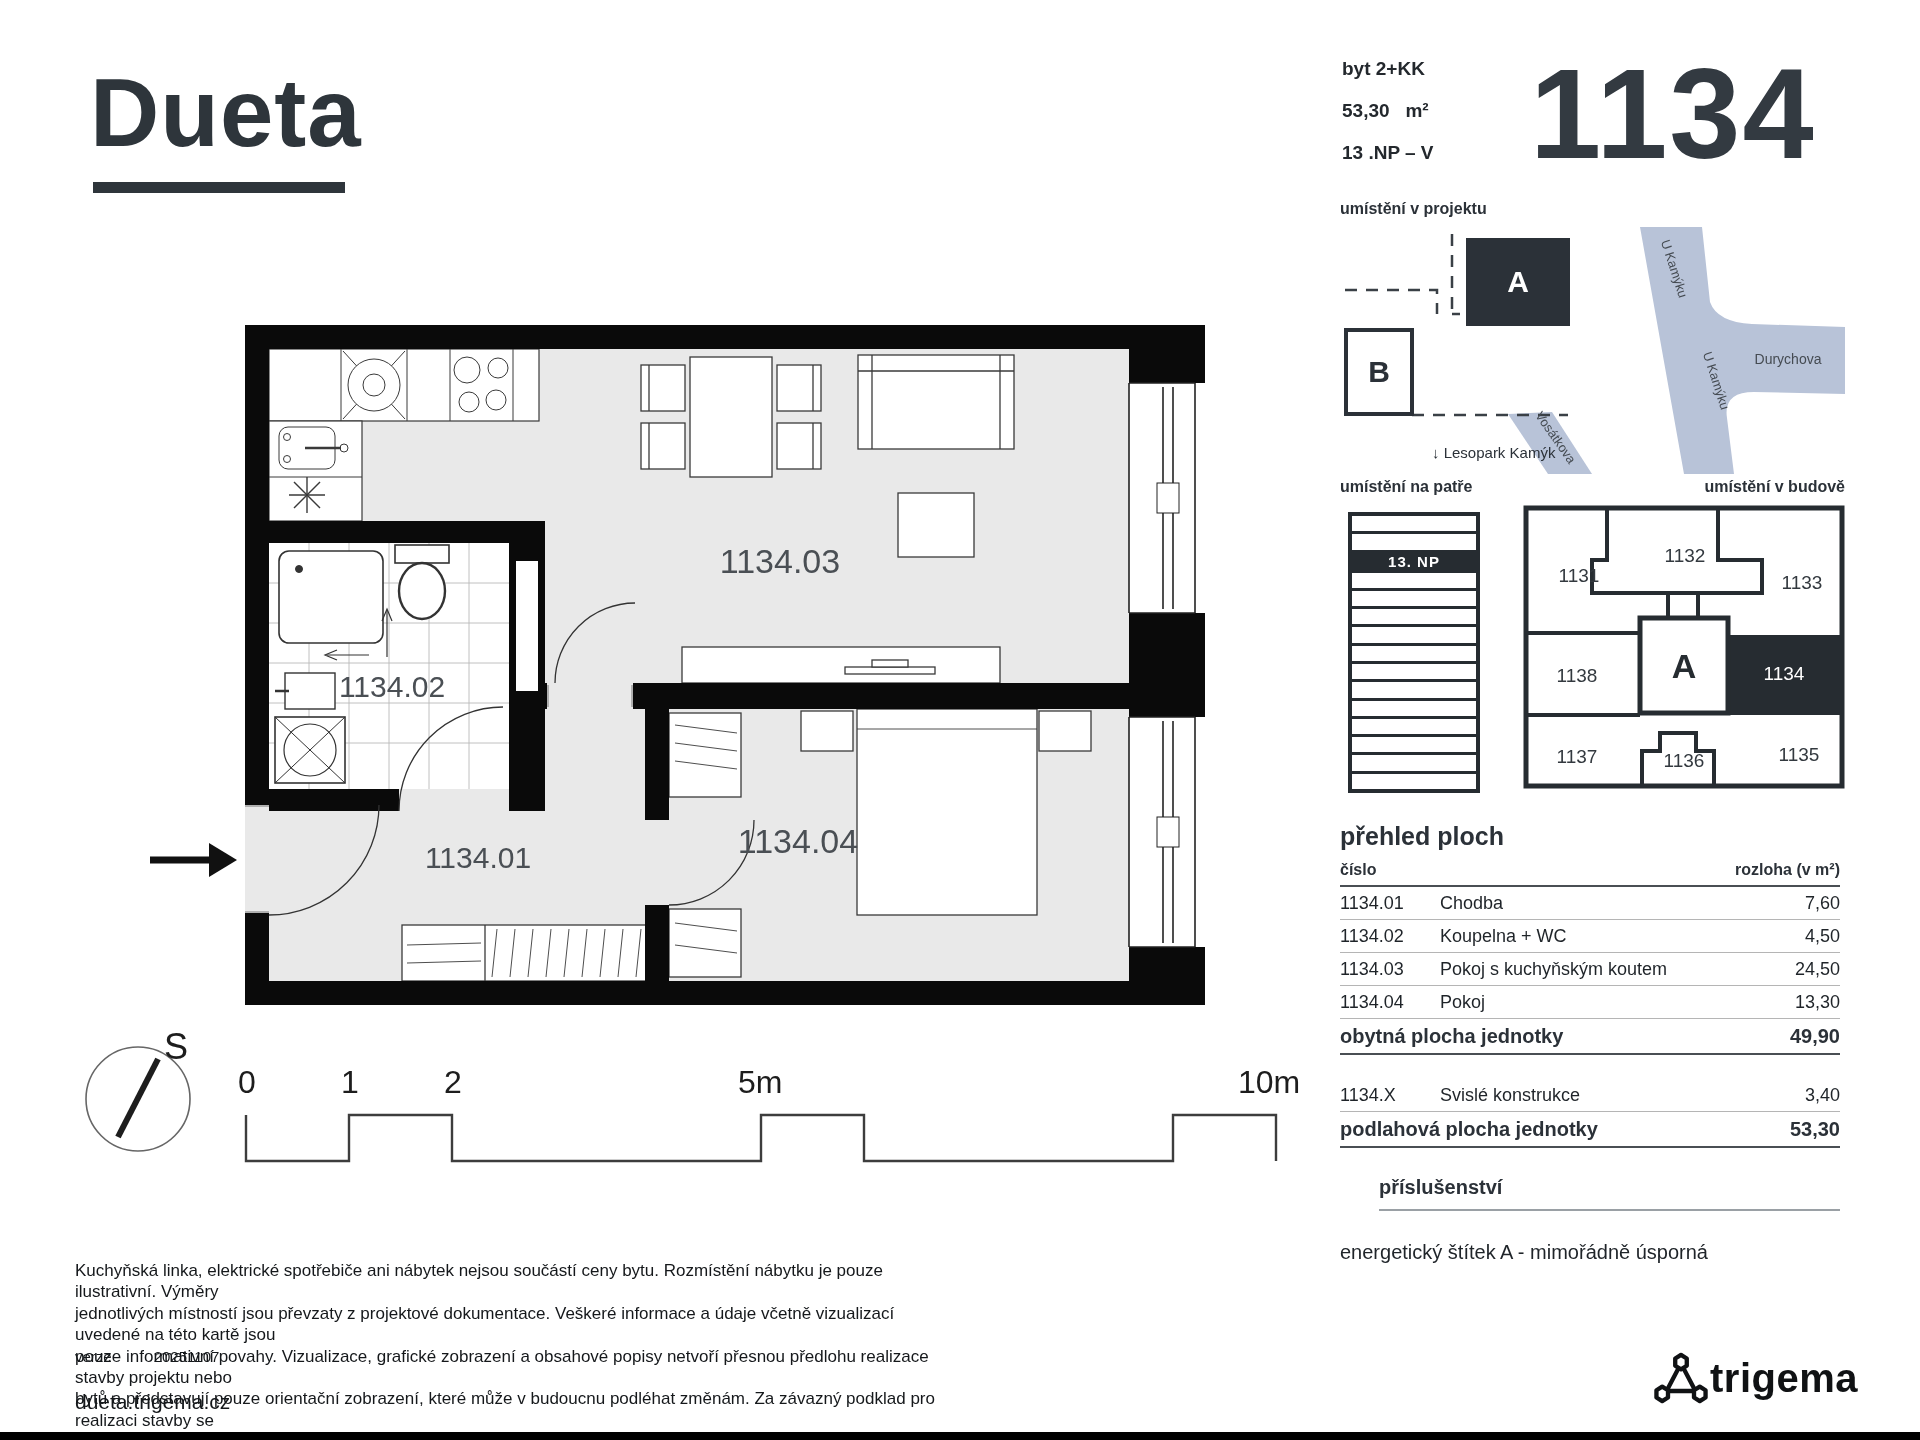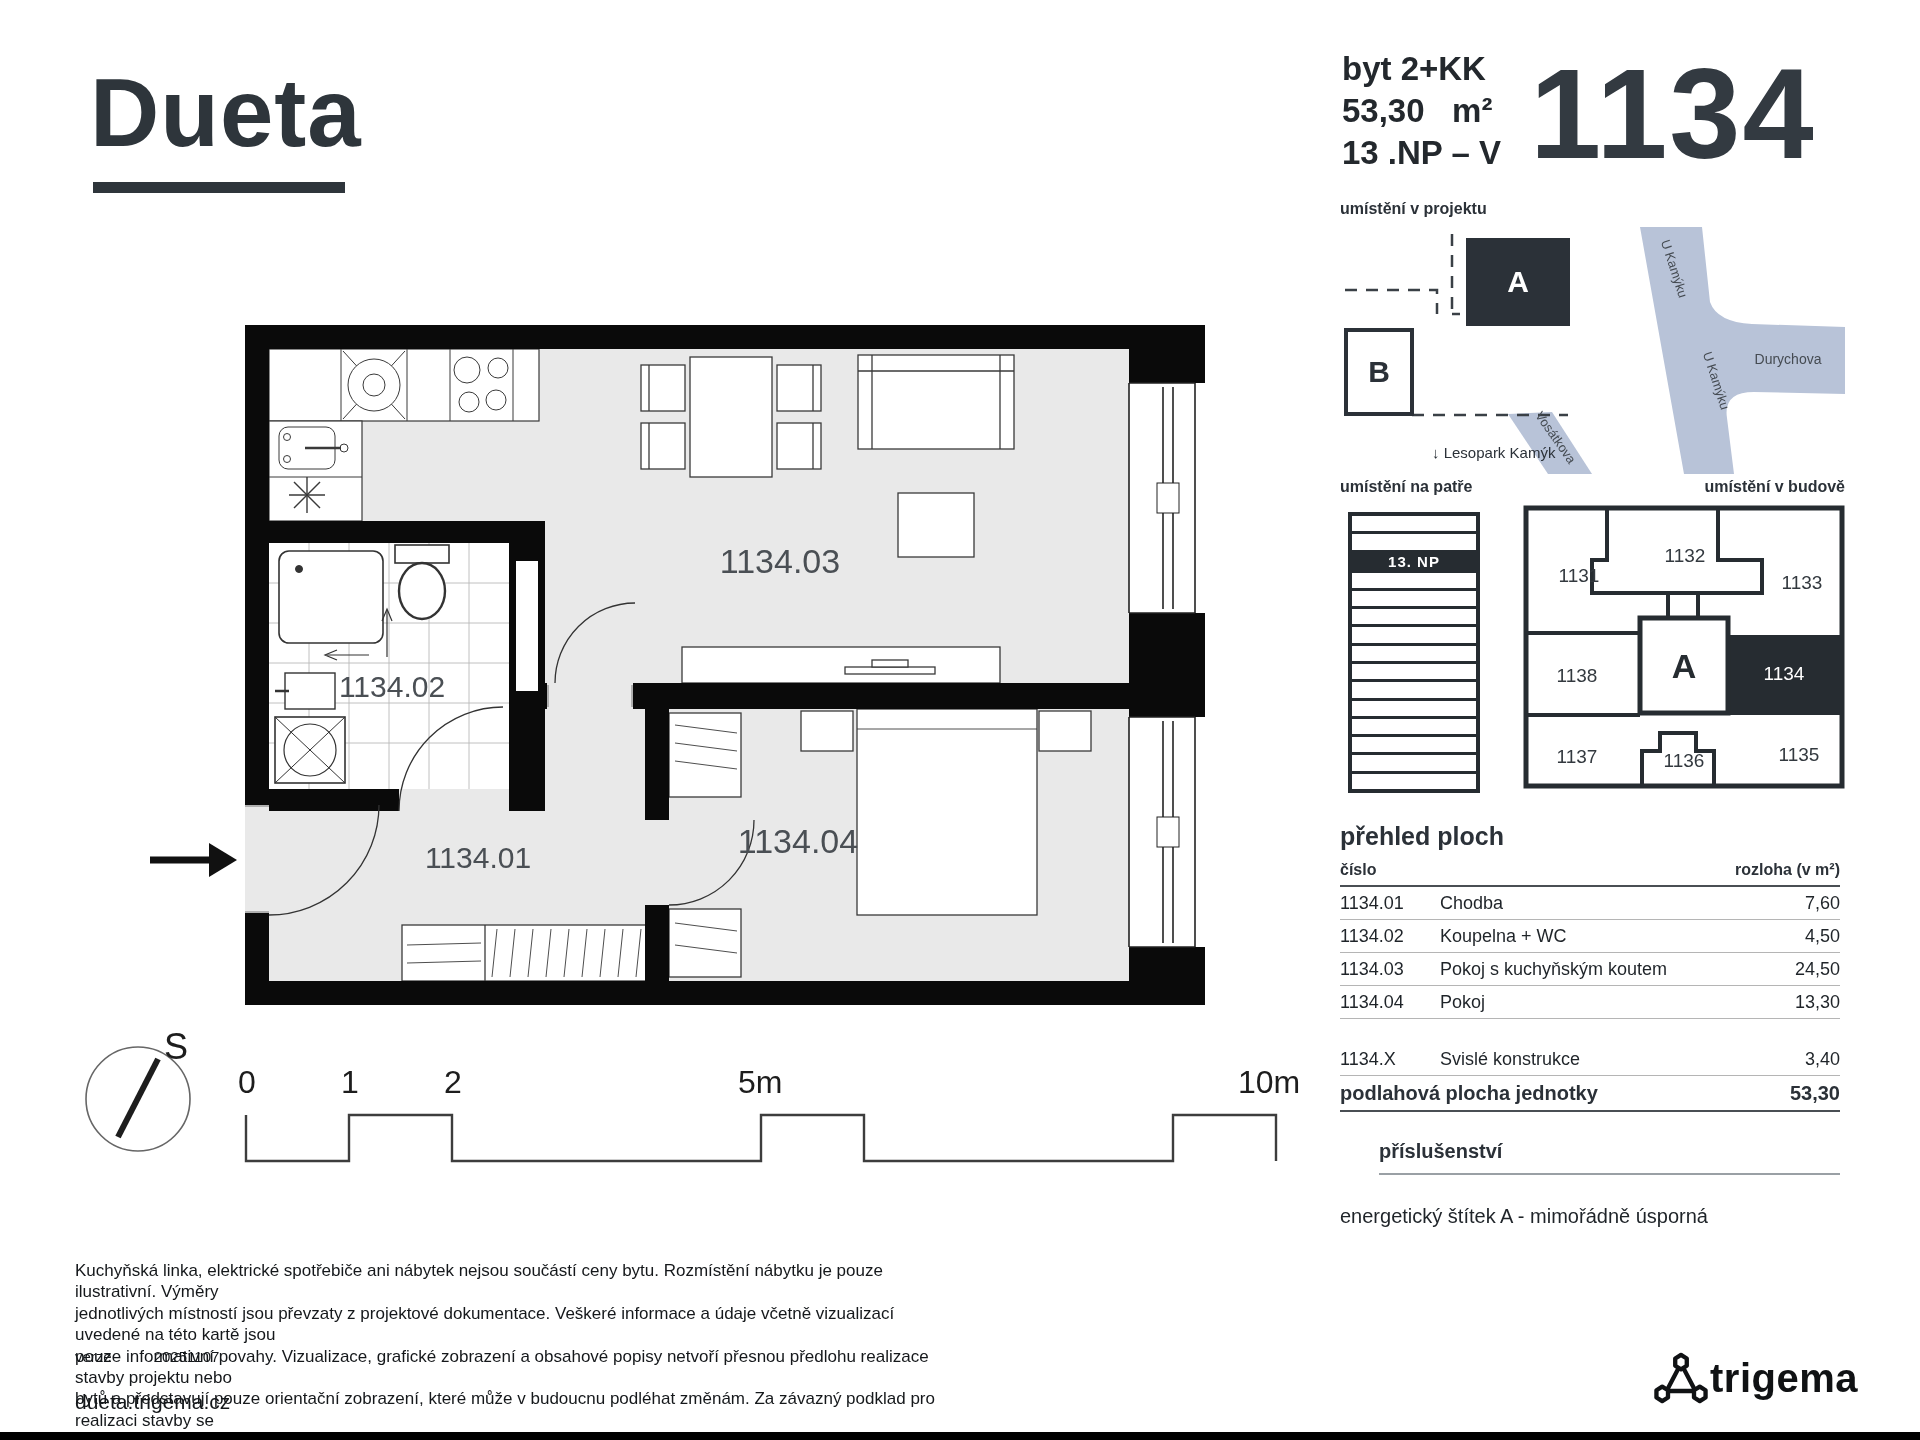--- a/index.html
+++ b/index.html
@@ -2,21 +2,21 @@
 <html><head>
 <meta charset="utf-8">
 <style>
   html,body{margin:0;padding:0;background:#fff;width:1920px;height:1440px;position:relative;
     font-family:"Liberation Sans","DejaVu Sans",sans-serif;color:#2b3138;overflow:hidden;}
   .abs{position:absolute;}
   
   #logo{left:90px;top:58px;font-size:96px;font-weight:bold;letter-spacing:1px;color:#2e353b;}
   #logo-rule{left:93px;top:182px;width:252px;height:11px;background:#2e353b;}
   
-  #specs{left:1342px;top:48px;font-size:33px;font-weight:bold;color:#23282d;line-height:42px;}
+  #specs{left:1342px;top:48px;font-size:19px;font-weight:bold;color:#23282d;line-height:42px;}
   #unit-number{left:1530px;top:40px;width:245px;font-size:128px;font-weight:bold;color:#333a41;letter-spacing:2px;}
   .section-title{font-size:16px;font-weight:bold;color:#2b3138;}
   
   #floor-stack{left:1348px;top:512px;width:132px;height:281px;border:4px solid #262c31;box-sizing:border-box;
     display:flex;flex-direction:column;background:#fff;}
   .floor-row{flex:1;border-bottom:3px solid #262c31;background:#fff;}
   .floor-row:last-child{border-bottom:none;}
   .floor-row.hl{background:#262c31;color:#fff;font-size:15px;font-weight:bold;display:flex;
     align-items:center;justify-content:center;letter-spacing:1px;}
   
@@ -150,20 +150,24 @@
         <span class="no">1134.03</span>
         <span class="nm">Pokoj s kuchyňským koutem</span>
         <span class="val">24,50</span>
       </div>
       <div class="arow">
         <span class="no">1134.04</span>
         <span class="nm">Pokoj</span>
         <span class="val">13,30</span>
       </div>
     </div>
+  <div class="totrow">
+    <span class="nm">obytná plocha jednotky</span>
+      <span class="val">49,90</span>
+  </div>
   <div class="gap"></div>
   <div class="arow">
     <span class="no">1134.X</span>
     <span class="nm">Svislé konstrukce</span>
     <span class="val">3,40</span>
   </div>
   <div class="totrow">
     <span class="nm">podlahová plocha jednotky</span>
       <span class="val">53,30</span>
   </div>

